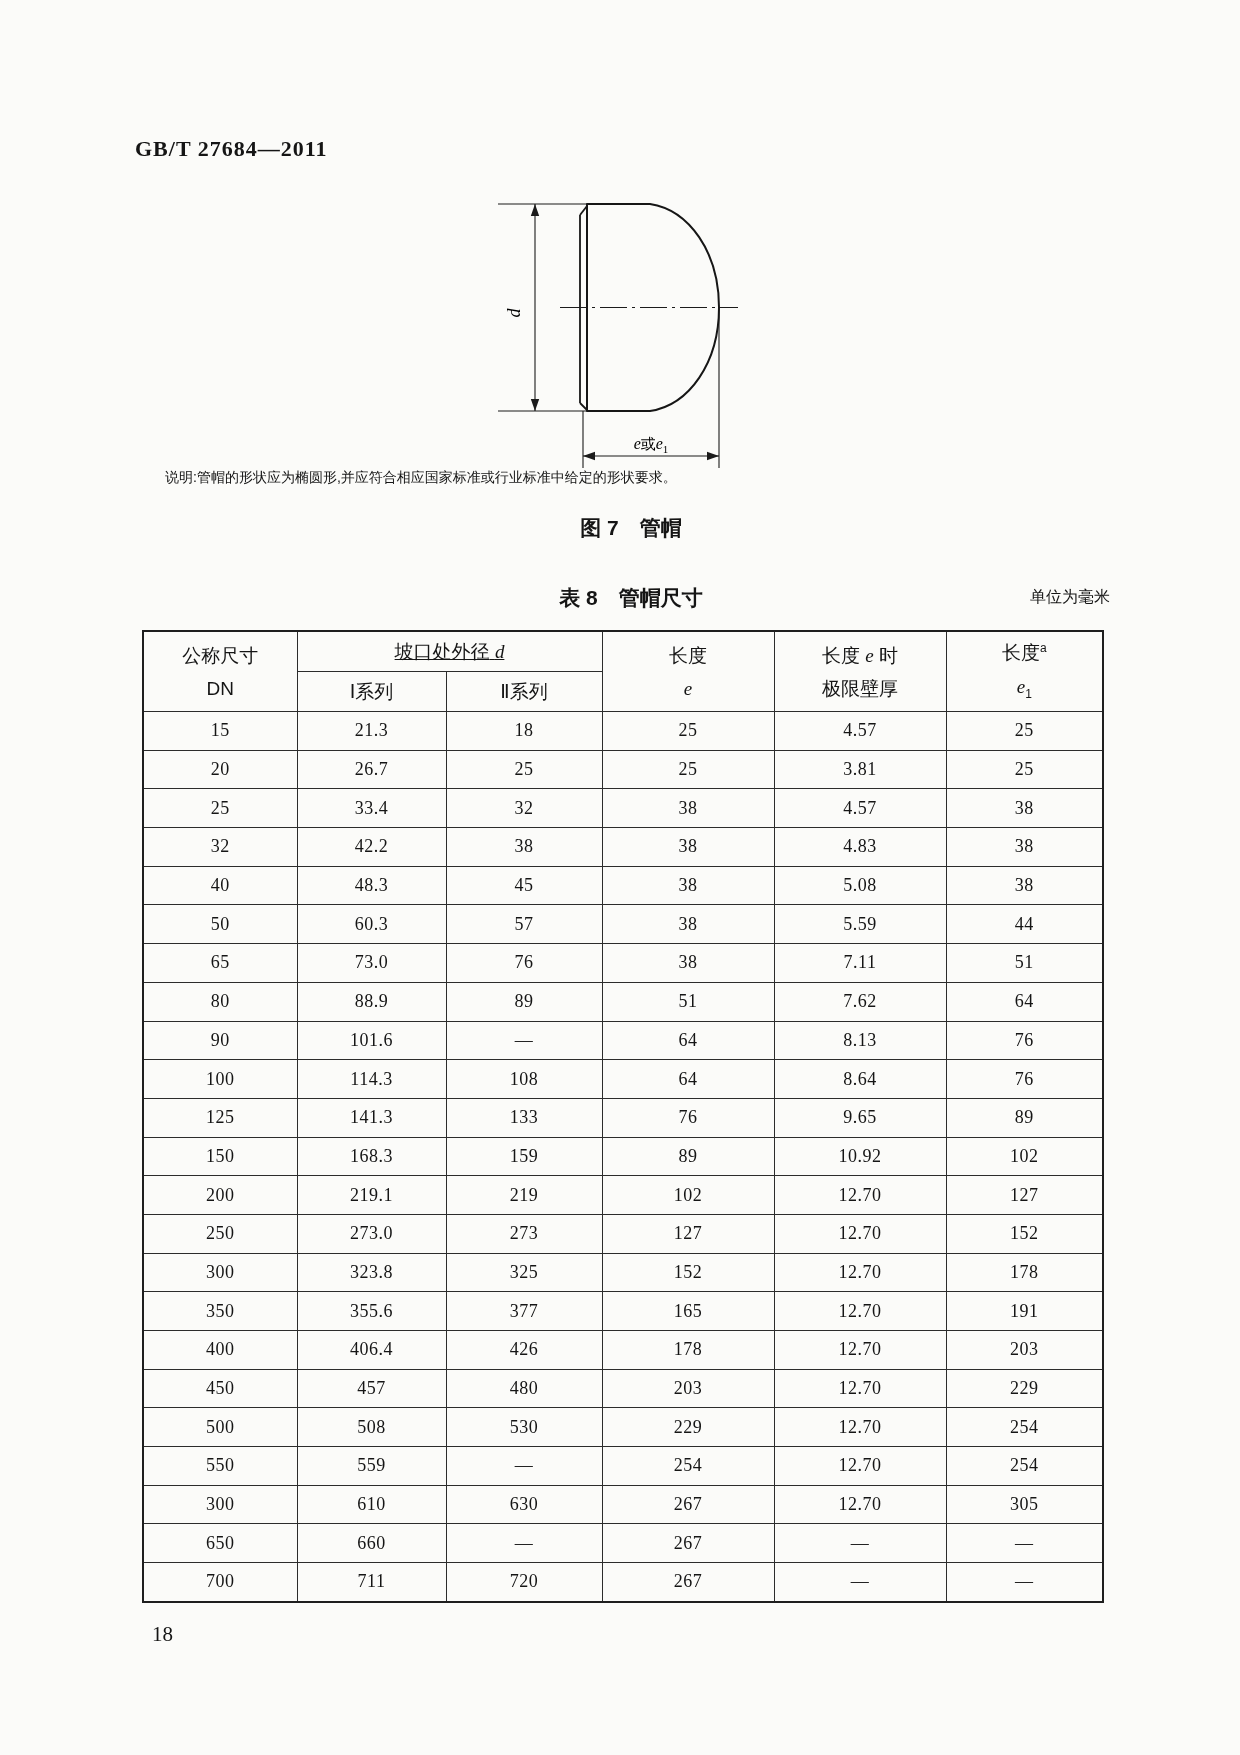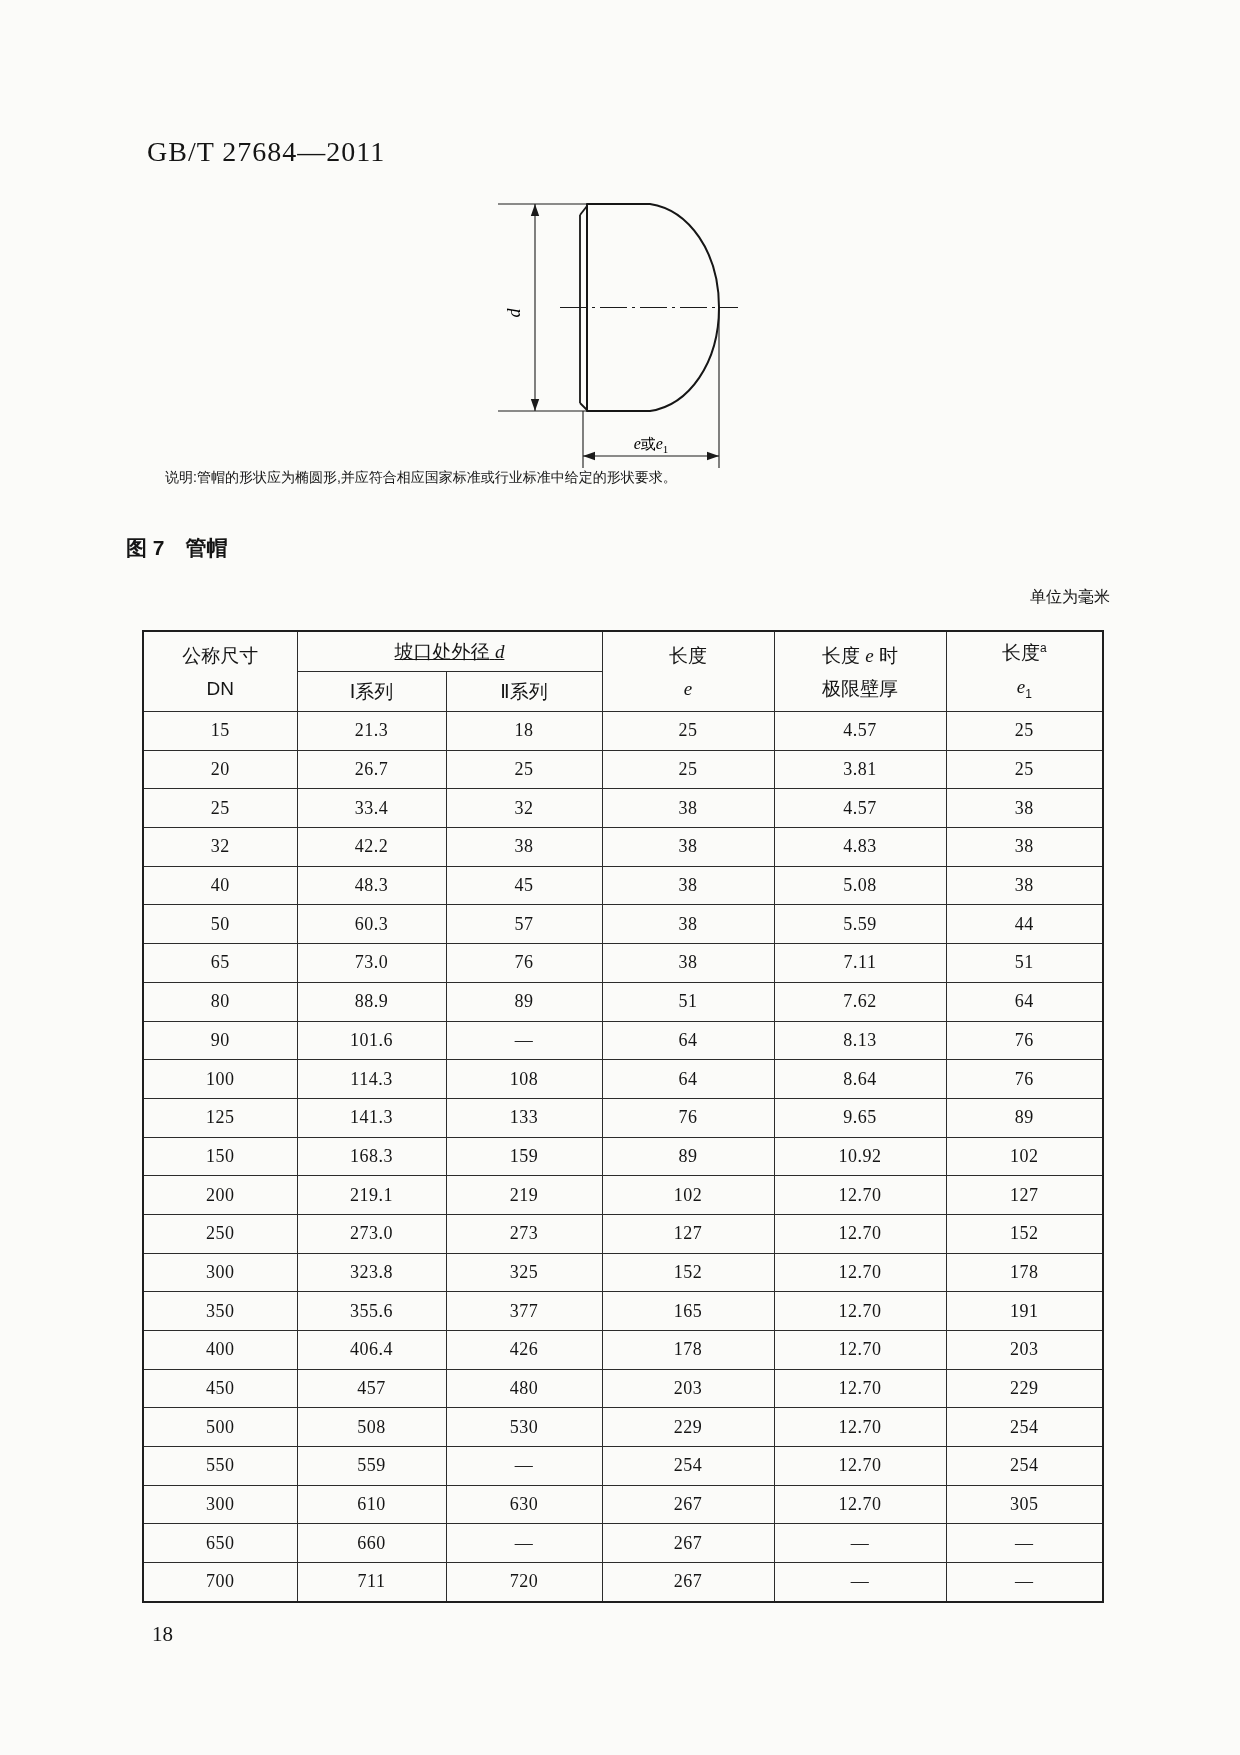--- a/index.html
+++ b/index.html
@@ -5,35 +5,35 @@
   html,body{margin:0;padding:0;}
   body{
     width:1240px;height:1755px;position:relative;
     background:#fbfbf9;
     font-family:"Liberation Serif","DejaVu Serif",serif;
     color:#151515;
   }
   .page{position:absolute;inset:0;overflow:hidden;}
 
   .std-code{
-    position:absolute;left:147px;top:136px;
-    font-size:28px;font-weight:normal;letter-spacing:1px;
+    position:absolute;left:135px;top:136px;
+    font-size:22px;font-weight:bold;letter-spacing:1px;
     font-family:"Liberation Serif","DejaVu Serif",serif;
   }
 
   .figure-wrap{position:absolute;left:440px;top:170px;width:320px;height:312px;}
 
   .fig-note{
     position:absolute;left:165px;top:464px;width:960px;
     font-size:14px;line-height:26px;
     font-family:"Liberation Sans","DejaVu Sans",sans-serif;
   }
 
   .center-band{
-    position:absolute;left:126px;width:960px;margin-top:20px;
+    position:absolute;left:151px;width:960px;text-align:center;
   }
   .fig-title{top:514px;font-size:21px;font-weight:bold;
     font-family:"Liberation Sans","DejaVu Sans",sans-serif;}
   .tbl-title{top:584px;font-size:21px;font-weight:bold;
     font-family:"Liberation Sans","DejaVu Sans",sans-serif;}
   .unit-note{
     position:absolute;right:130px;top:587px;font-size:16px;
     font-family:"Liberation Sans","DejaVu Sans",sans-serif;
   }
 
@@ -111,20 +111,21 @@
       <text x="211" y="279" font-size="16" text-anchor="middle">
         <tspan font-style="italic">e</tspan><tspan font-size="15">或</tspan><tspan font-style="italic">e</tspan><tspan dy="4" font-size="11">1</tspan>
       </text>
     </svg>
   </div>
 
   <div class="fig-note">说明:管帽的形状应为椭圆形,并应符合相应国家标准或行业标准中给定的形状要求。</div>
 
   <div class="center-band fig-title">图 7　管帽</div>
 
+  <div class="center-band tbl-title">表 8　管帽尺寸</div>
   <div class="unit-note">单位为毫米</div>
 
   <table class="dims">
     <colgroup>
       <col style="width:154px">
         <col style="width:149px">
         <col style="width:156px">
       <col style="width:172px">
         <col style="width:172px">
         <col style="width:157px">

